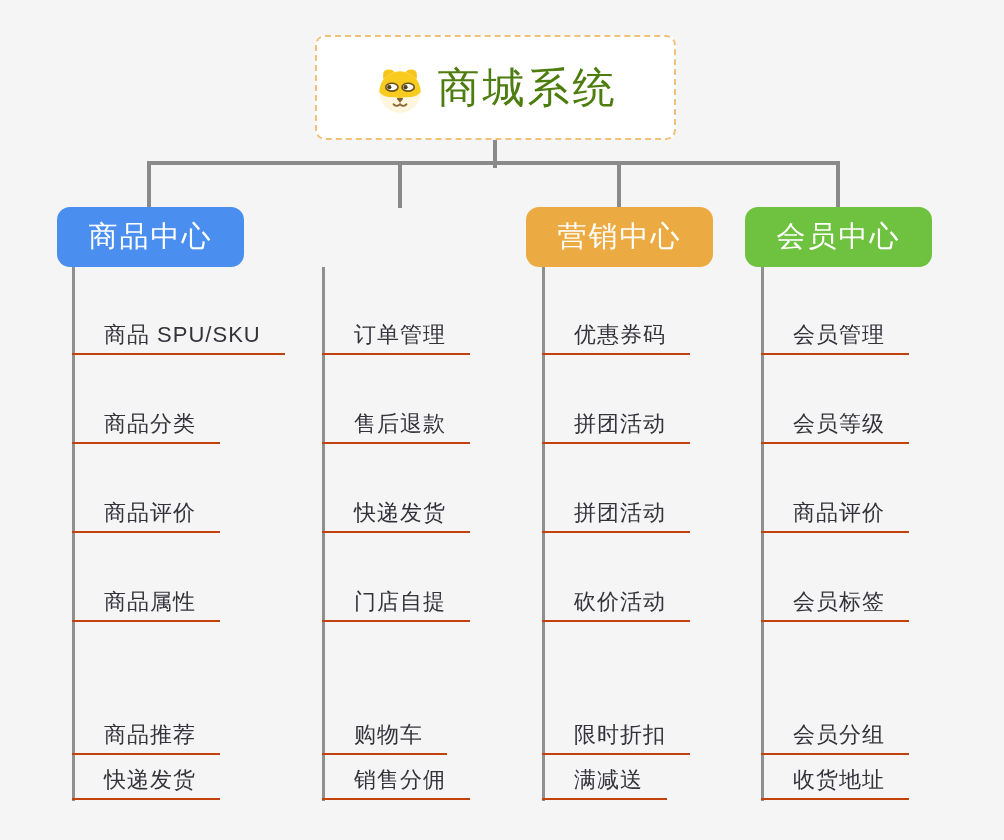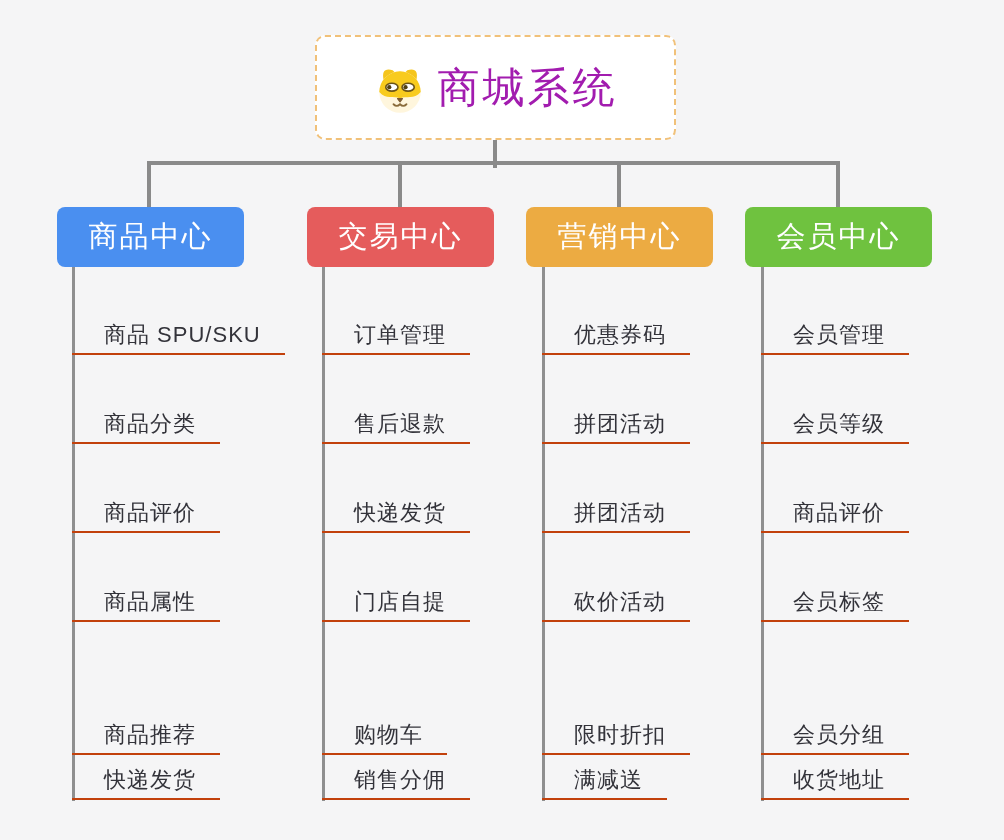--- a/index.html
+++ b/index.html
@@ -15,26 +15,26 @@
   .drop    { top:161px; width:4px; height:47px; }
   .d0 { left:147px; } .d1 { left:398px; } .d2 { left:617px; } .d3 { left:836px; }
 
   
   .root {
     position:absolute; left:315px; top:35px; width:361px; height:105px;
     box-sizing:border-box; background:#ffffff;
     border:2px dashed #f1c179; border-radius:10px;
     display:flex; align-items:center; justify-content:center; gap:12px;
   }
-  .root-title { font-size:42px; letter-spacing:3px; color:#a21caf; white-space:nowrap; }
+  .root-title { font-size:42px; letter-spacing:3px; color:#4d7c0f; white-space:nowrap; }
 
   
   .hdr {
     position:absolute; top:207px; width:187px; height:60px;
-    border-radius:8px; color:#ffffff; font-size:29px; letter-spacing:2px;
+    border-radius:13px; color:#ffffff; font-size:29px; letter-spacing:2px;
     display:flex; align-items:center; justify-content:center; white-space:nowrap;
   }
   .h0 { left:57px; } .h1 { left:307px; } .h2 { left:526px; } .h3 { left:745px; }
 
   
   .col { position:absolute; top:267px; }
   .c0 { left:72px; } .c1 { left:322px; } .c2 { left:542px; } .c3 { left:761px; }
   .trunk { position:absolute; left:0; top:0; width:3px; height:534px; background:#8f8f8f; }
   .leaf {
     position:absolute; left:0; width:max-content; white-space:nowrap;
@@ -68,21 +68,20 @@
         <circle cx="18.8" cy="31" r="2.6" fill="#514011"></circle>
         <circle cx="38.8" cy="31" r="2.6" fill="#514011"></circle>
         <path d="M29 45 L35 45 L32 49 Z" fill="#7d5c33" stroke="#7d5c33" stroke-linejoin="round" stroke-width="1.5"></path>
         <path d="M24 52 Q28 56 32 52 Q36 56 40 52" stroke="#8a6b3a" stroke-width="2.2" fill="none" stroke-linecap="round"></path>
       </svg>
     </span>
     <span class="root-title">商城系统</span>
   </div>
 
   <div class="hdr h0" style="background: rgb(74, 143, 240);">商品中心</div>
-  <div class="hdr h1" style="background: rgb(229, 92, 92);">交易中心</div>
   <div class="hdr h3" style="background: rgb(111, 194, 63);">会员中心</div>
   <div class="hdr h2" style="background: rgb(236, 171, 66);">营销中心</div>
 
   <div class="col c0">
     <div class="trunk"></div>
     <div class="leaf l0">商品 SPU/SKU</div>
     <div class="leaf l1">商品分类</div>
     <div class="leaf l2">商品评价</div>
     <div class="leaf l3">商品属性</div>
     <div class="leaf l4">商品推荐</div>

